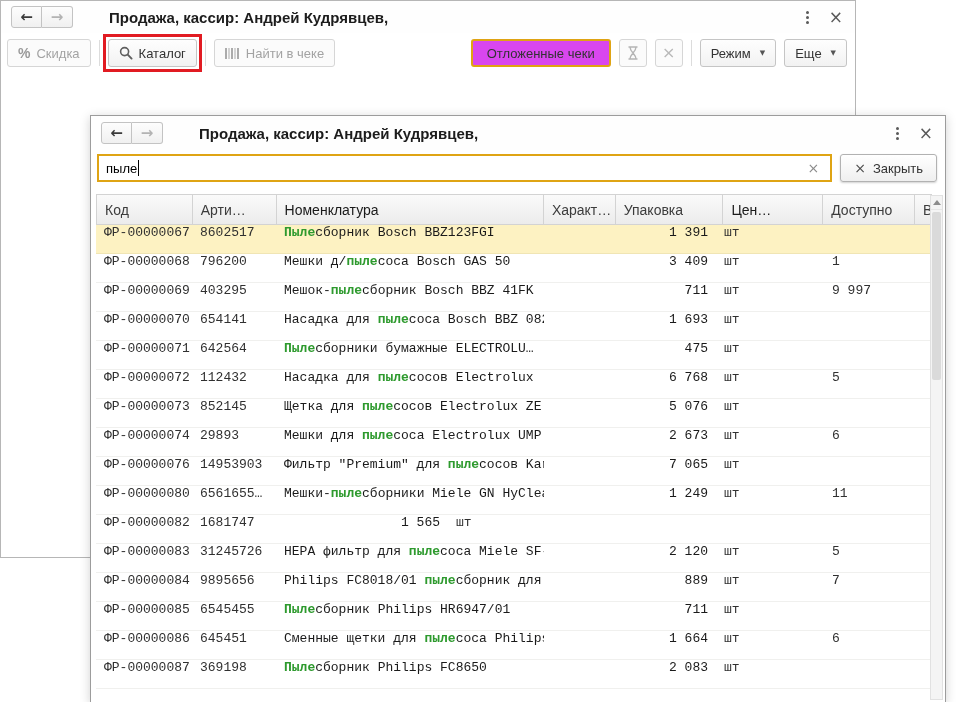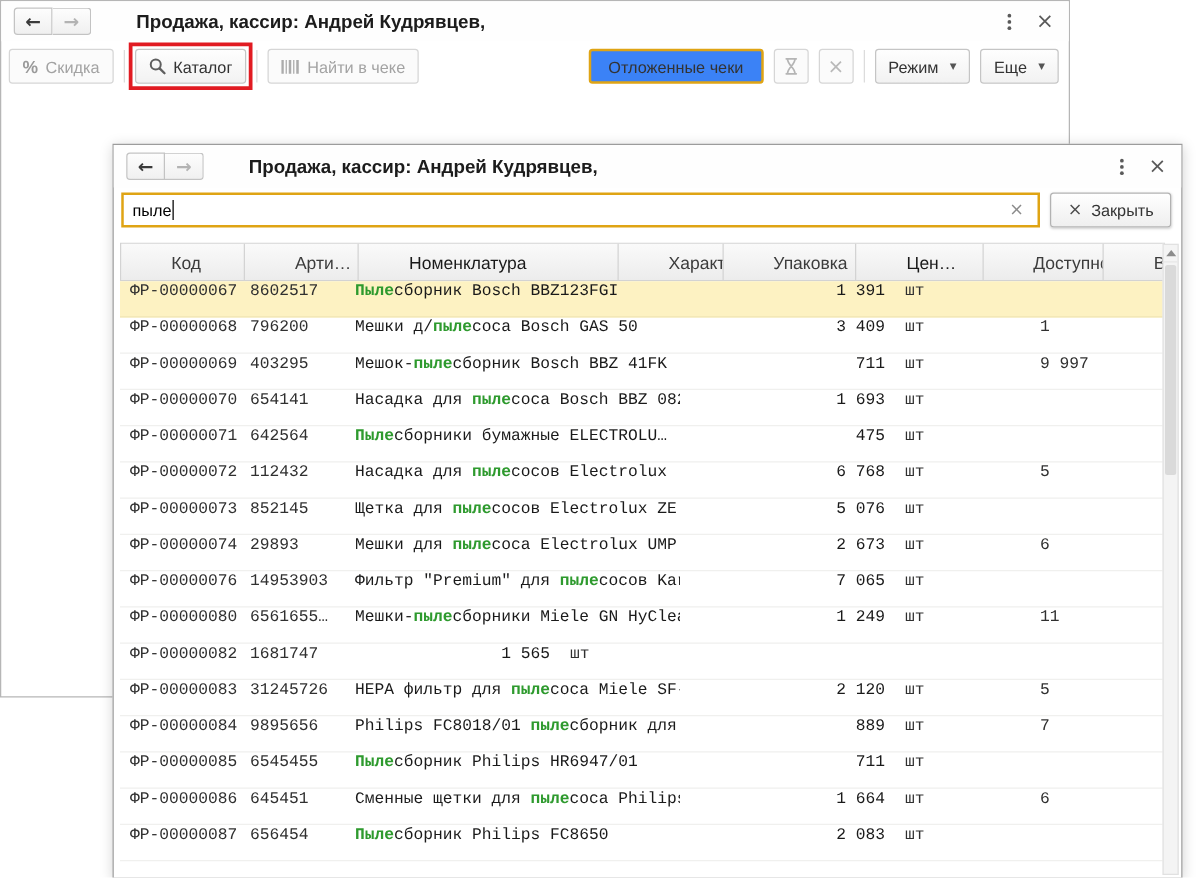--- a/index.html
+++ b/index.html
@@ -38,21 +38,21 @@
 
   
   .toolbar { display:flex; align-items:center; padding:6px 8px 8px 6px; gap:8px; position:relative; }
   .btn {
     height:28px; display:inline-flex; align-items:center; gap:6px; padding:0 10px;
     background:linear-gradient(#fefefe,#f2f2f2); border:1px solid #c5c5c5; border-radius:3px;
     font-family:inherit; font-size:13px; color:#333; cursor:pointer; white-space:nowrap;
   }
   .btn.disabled { color:#a3a3a3; border-color:#d6d6d6; background:#fbfbfb; }
   .btn.icon-only { width:28px; padding:0; justify-content:center; }
-  .btn.hl-yellow { border:2px solid var(--accent-yellow,#e0a718); padding:0 14px; background:#3b82f6; }
+  .btn.hl-yellow { border:2px solid var(--accent-yellow,#e0a718); padding:0 14px; background:#d946ef; }
   .pct-icon { font-weight:bold; font-size:14px; color:#9a9a9a; }
   .dd-arrow { font-size:7px; color:#555; margin-left:3px; font-family:"DejaVu Sans",sans-serif; }
   .x-glyph { font-size:16px; line-height:1; color:#b9b9b9; font-family:"DejaVu Sans",sans-serif; }
   .tb-sep { width:1px; height:26px; background:#dcdcdc; flex:0 0 auto; }
   .tb-spacer { flex:1; }
   .annotated { position:relative; display:inline-flex; }
   .red-box { position:absolute; left:-5px; top:-5px; right:-5px; bottom:-5px;
              border:3px solid var(--annotation-red,#e11b22); pointer-events:none; }
 
   
@@ -70,21 +70,21 @@
     border:1px solid #b2b2b2; border-radius:3px; background:linear-gradient(#ffffff,#efefef);
     box-shadow:0 1px 2px rgba(0,0,0,.18); font-family:inherit; font-size:13px; color:#333; cursor:pointer;
   }
   .close-btn .icon { font-size:14px; color:#4d4d4d; line-height:1; font-family:"DejaVu Sans",sans-serif; }
 
   
   .table-wrap { position:absolute; left:5px; top:78px; width:836px; bottom:0; overflow:hidden; }
   .thead { display:flex; height:31px; background:linear-gradient(#fafafa,#ececec);
            border:1px solid #d3d3d3; }
   .hcell { display:flex; align-items:center; padding:0 8px; border-right:1px solid #d3d3d3;
-           font-size:14px; color:#3c3c3c; white-space:nowrap; overflow:hidden; cursor:pointer;margin-left:32px; }
+           font-size:14px; color:#3c3c3c; white-space:nowrap; overflow:hidden; cursor:pointer; }
   .trow { display:flex; height:29px; align-items:flex-start; border-bottom:1px solid #f0f0ee; cursor:pointer;font-family:Liberation Mono, monospace; }
   .trow.selected { background:var(--selected-row,#fdf2c2); border-bottom-color:#f0e5b4; }
   .tcell { padding:0 8px; white-space:nowrap; overflow:hidden; font-size:13px; color:#303030; }
   .c-code    { width:96px; }
   .c-article { width:84px; }
   .c-name    { width:268px; color:#1a1a1a; }
   .c-char    { width:72px;text-align:right; }
   .c-price   { width:100px; text-align:right; color:#1a1a1a; }
   .c-pack    { width:108px; }
   .c-avail   { width:92px; }
@@ -383,21 +383,21 @@
             <div class="tcell c-article">645451</div>
             <div class="tcell c-name">Сменные щетки для <span class="match">пыле</span>соса Philips …</div>
             <div class="tcell c-char"></div>
             <div class="tcell c-price">1 664</div>
             <div class="tcell c-pack">шт</div>
             <div class="tcell c-avail">6</div>
             <div class="tcell c-v"></div>
           </div>
           <div class="trow">
             <div class="tcell c-code">ФР-00000087</div>
-            <div class="tcell c-article">656454</div>
+            <div class="tcell c-article">369198</div>
             <div class="tcell c-name"><span class="match">Пыле</span>сборник Philips FC8650</div>
             <div class="tcell c-char"></div>
             <div class="tcell c-price">2 083</div>
             <div class="tcell c-pack">шт</div>
             <div class="tcell c-avail"></div>
             <div class="tcell c-v"></div>
           </div>
         </div>
     </div>
 

